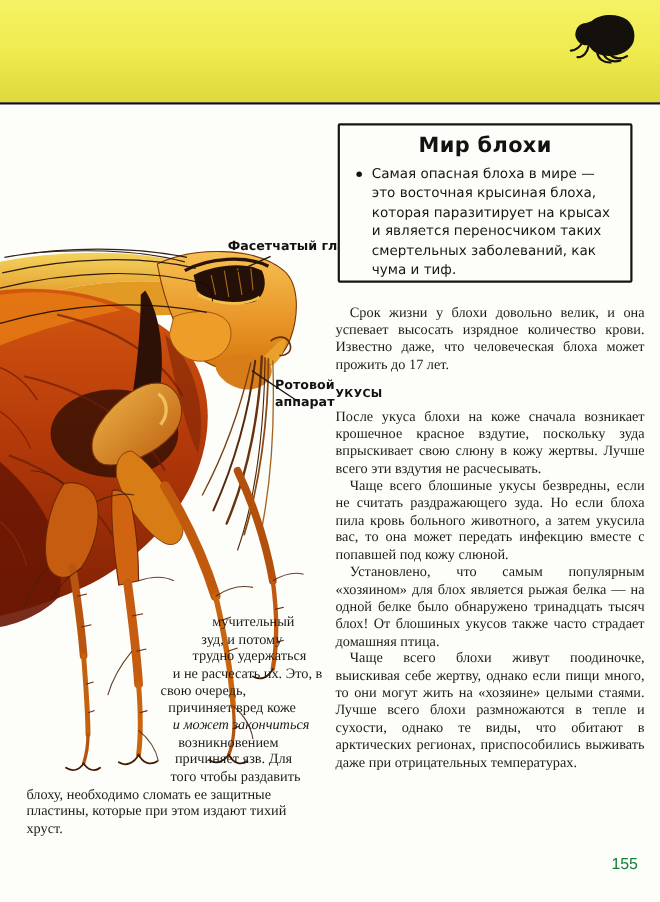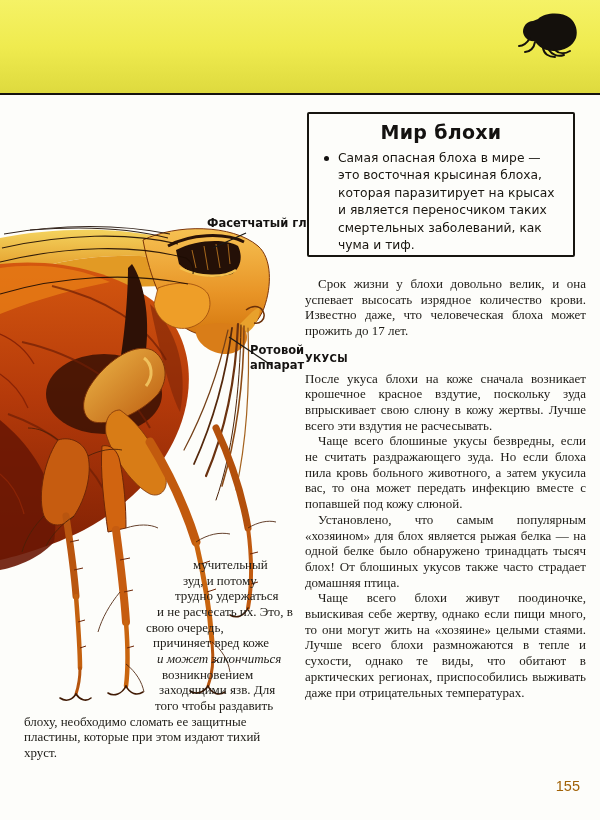--- a/index.html
+++ b/index.html
@@ -60,21 +60,21 @@
   .bullet-text{font-family:"DejaVu Sans",sans-serif;font-size:12.3px;line-height:17.4px;color:#18150f;}
   
   .rightcol{position:absolute;left:305px;top:276px;width:281px;}
   .rightcol h3{
     margin:12px 0 4px;font-family:"DejaVu Sans",sans-serif;font-weight:bold;
     font-size:10px;letter-spacing:.3px;color:#141210;
   }
   
   .pagenum{
     position:absolute;left:536px;top:778px;width:44px;text-align:right;
-    font-family:"Liberation Sans",sans-serif;font-size:14.5px;color:#a16207;
+    font-family:"Liberation Sans",sans-serif;font-size:14.5px;color:#15803d;
   }
 </style>
 </head>
 <body>
 
 <div class="page">
 
   <div class="band">
     <svg class="flea-silhouette" viewBox="0 0 62 48">
       <g fill="#14100c" stroke="none">
@@ -242,21 +242,21 @@
 
   <div class="wrapblock">
     <div class="wl">мучительный</div>
     <div class="wl">зуд, и потому</div>
     <div class="wl">трудно удержаться</div>
     <div class="wl">и не расчесать их. Это, в</div>
     <div class="wl">свою очередь,</div>
     <div class="wl">причиняет вред коже</div>
     <div class="wl">и может закончиться</div>
     <div class="wl">возникновением</div>
-    <div class="wl">заходящими язв. Для</div>
+    <div class="wl">причиняет язв. Для</div>
     <div class="wl">того чтобы раздавить</div>
     <div class="wl">блоху, необходимо сломать ее защитные</div>
     <div class="wl">пластины, которые при этом издают тихий</div>
     <div class="wl">хруст.</div>
   </div>
 
   <aside class="infobox">
     <h2 class="infobox-title">Мир блохи</h2>
     <div class="bullet-row">
       <span class="bullet-dot"></span>

